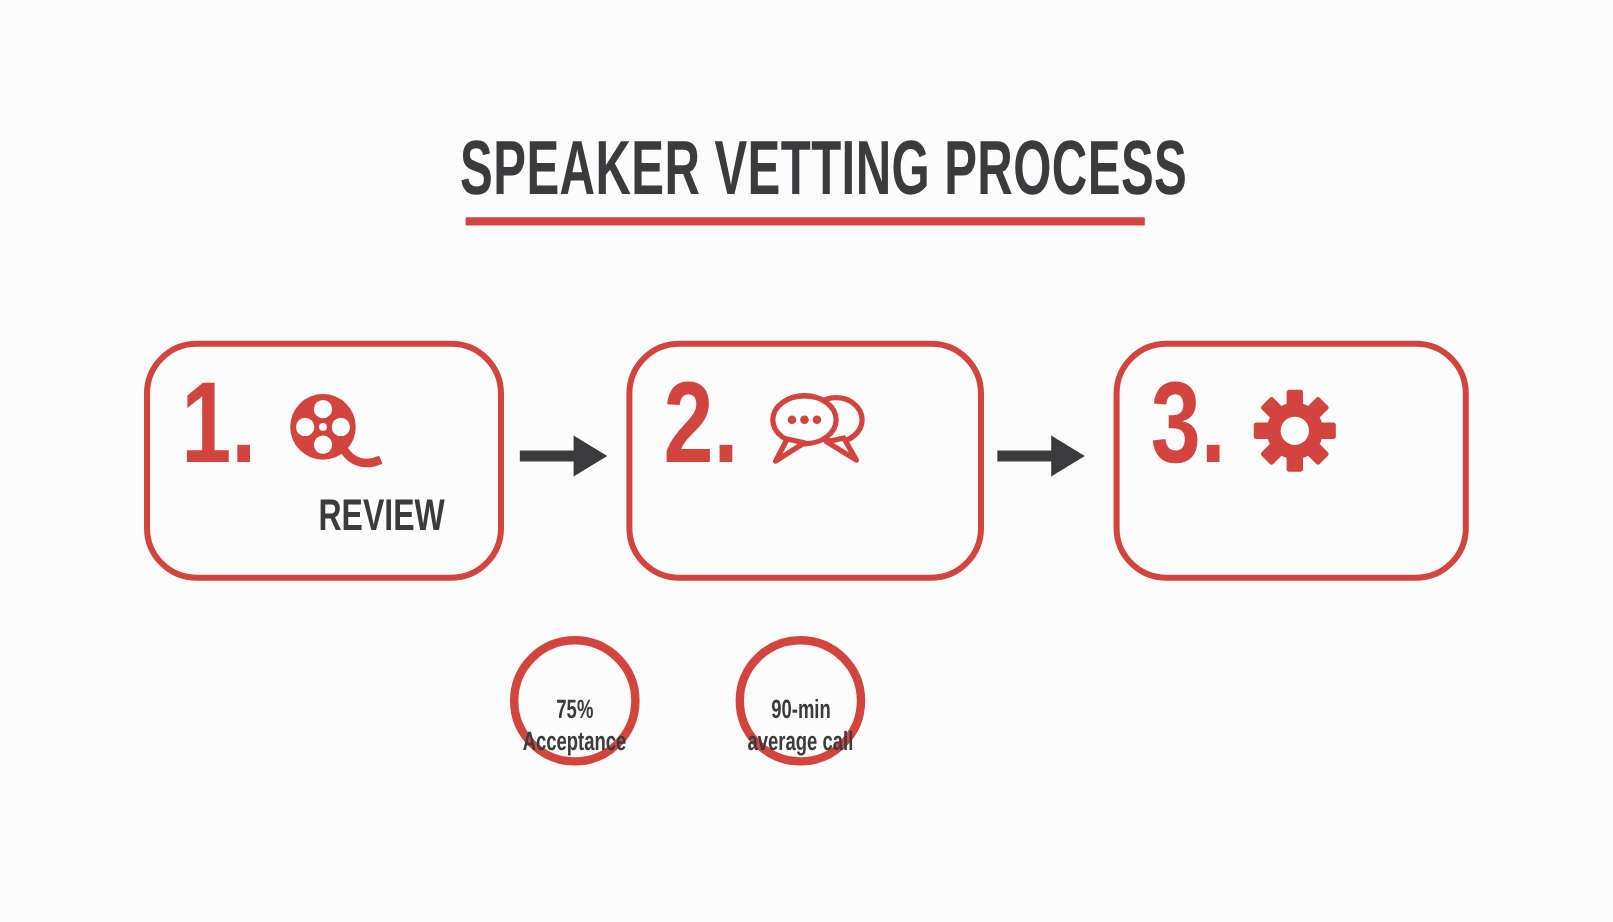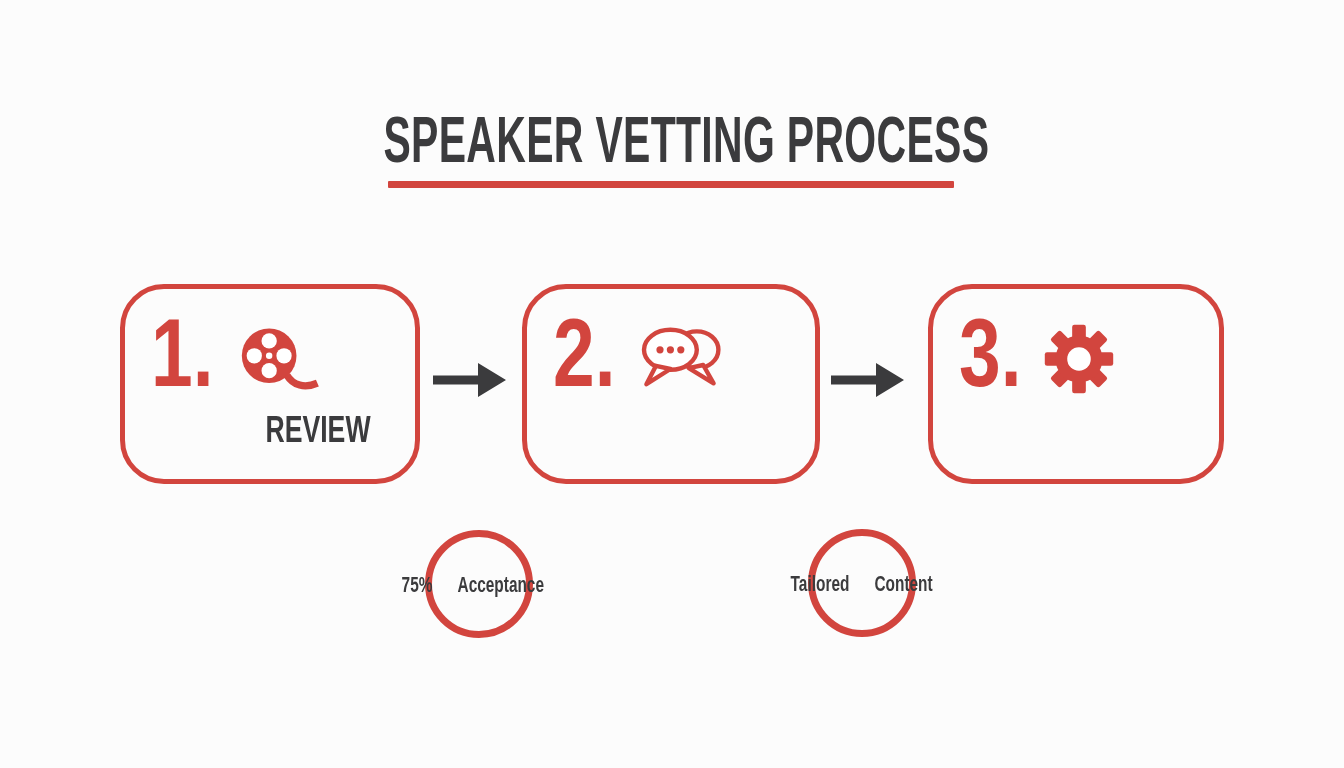--- a/index.html
+++ b/index.html
@@ -90,22 +90,22 @@
   .arrow.a2{left:831px;}
   .arrow-fill{fill:var(--text-dark);}
 
   
   .stat-circle{
     position:absolute;top:530px;
     width:108px;height:108px;
     border:7px solid var(--accent-red);
     border-radius:50%;
     background:var(--background);
-    display:flex;flex-direction:row;
-    align-items:center;justify-content:center;
+    display:flex;flex-direction:column;
+    align-items:center;justify-content:flex-end;
   }
   .stat-circle.c1{left:425px;}
   .stat-circle.c2{left:613px;}
   .stat-circle.c3{left:808px;top:529px;}
   .stat-line{
     display:block;text-align:center;
     font-size:22px;font-weight:700;line-height:27px;
     color:var(--text-dark);
   }
   .stat-line .cond{--sx:.7;}
@@ -184,18 +184,18 @@
         </g>
         <circle cx="50" cy="50" r="15.5" class="bg-fill"></circle>
       </svg>
     </span>
   </div>
 
   <div class="stat-circle c1">
     <span class="stat-line"><span class="cond">75%</span></span>
     <span class="stat-line"><span class="cond">Acceptance</span></span>
   </div>
-  <div class="stat-circle c3">
-    <span class="stat-line"><span class="cond">Tailored</span></span>
-    <span class="stat-line"><span class="cond">Content</span></span>
+  <div class="stat-circle c2">
+    <span class="stat-line"><span class="cond">90-min</span></span>
+    <span class="stat-line"><span class="cond">average call</span></span>
   </div>
 
 </div>
 
 </body></html>

